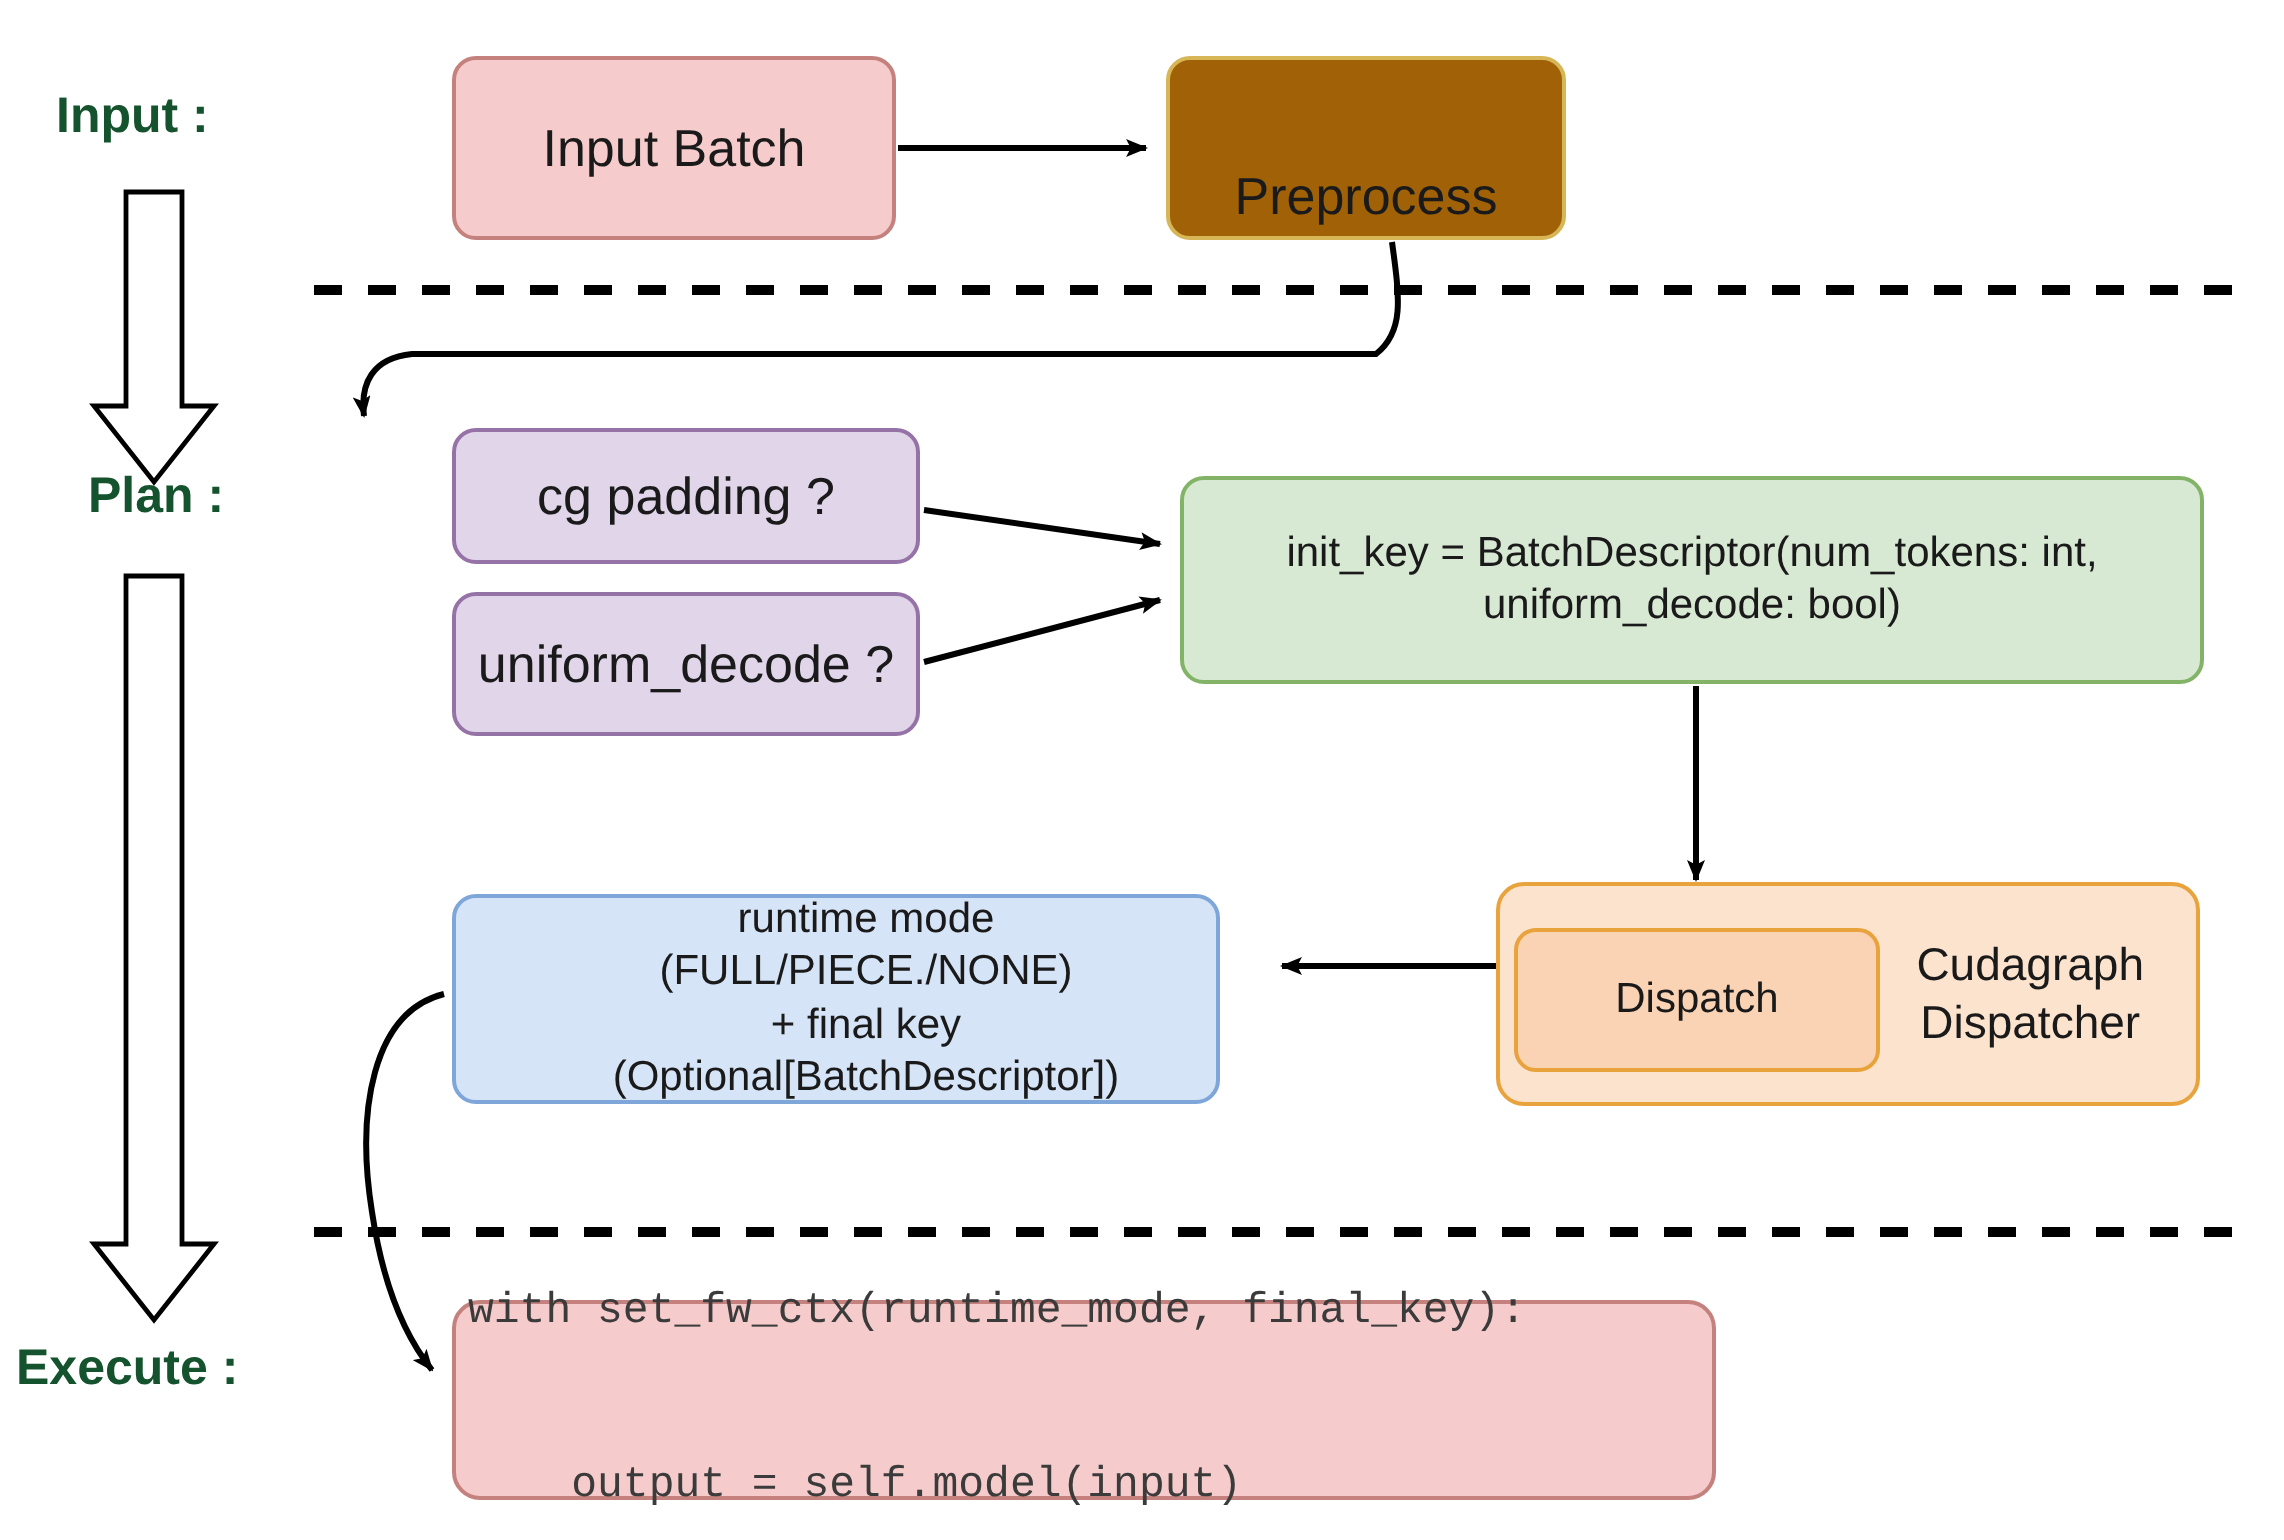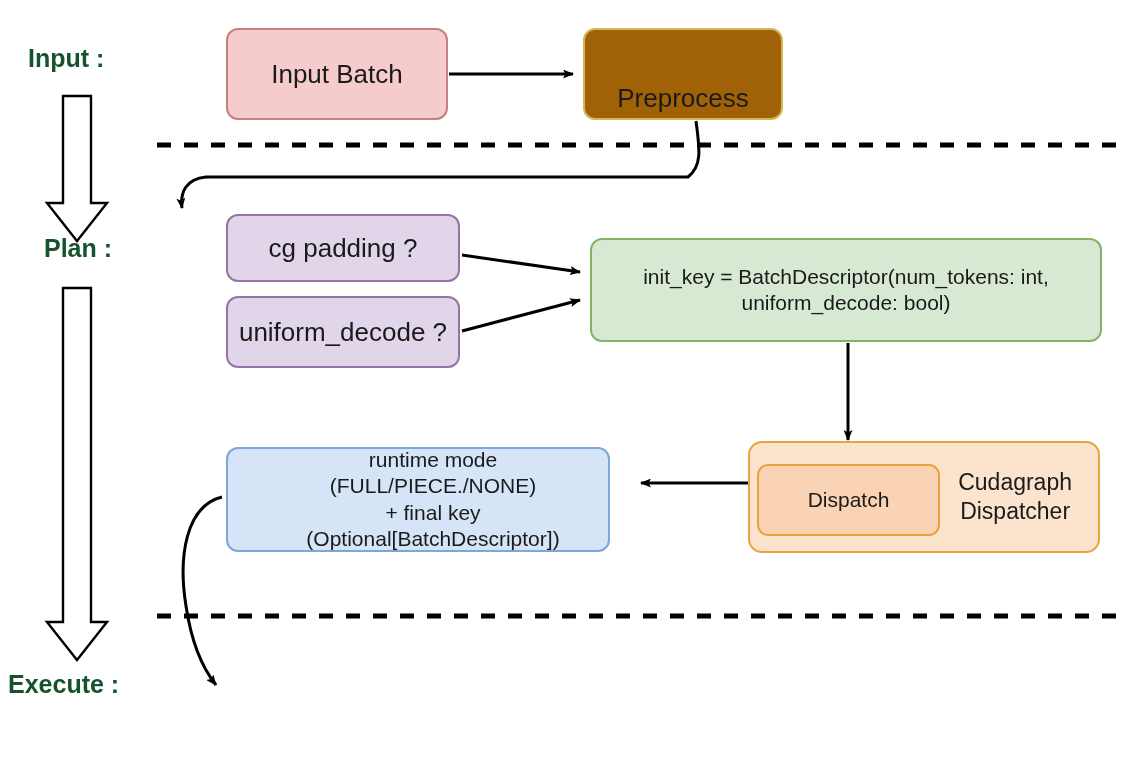--- a/index.html
+++ b/index.html
@@ -189,14 +189,20 @@
     <span>Dispatch</span>
   </div>
 
   <div class="node n-runtime">
     <div>
       <div>runtime mode (FULL/PIECE./NONE)</div>
       <div>+ final key (Optional[BatchDescriptor])</div>
     </div>
   </div>
 
+  <div class="node node-code n-exec-code">
+    <div>
+      <div>with set_fw_ctx(runtime_mode, final_key):</div>
+      <div>    output = self.model(input)</div>
+    </div>
+  </div>
 
 </div>
 
 </body></html>

